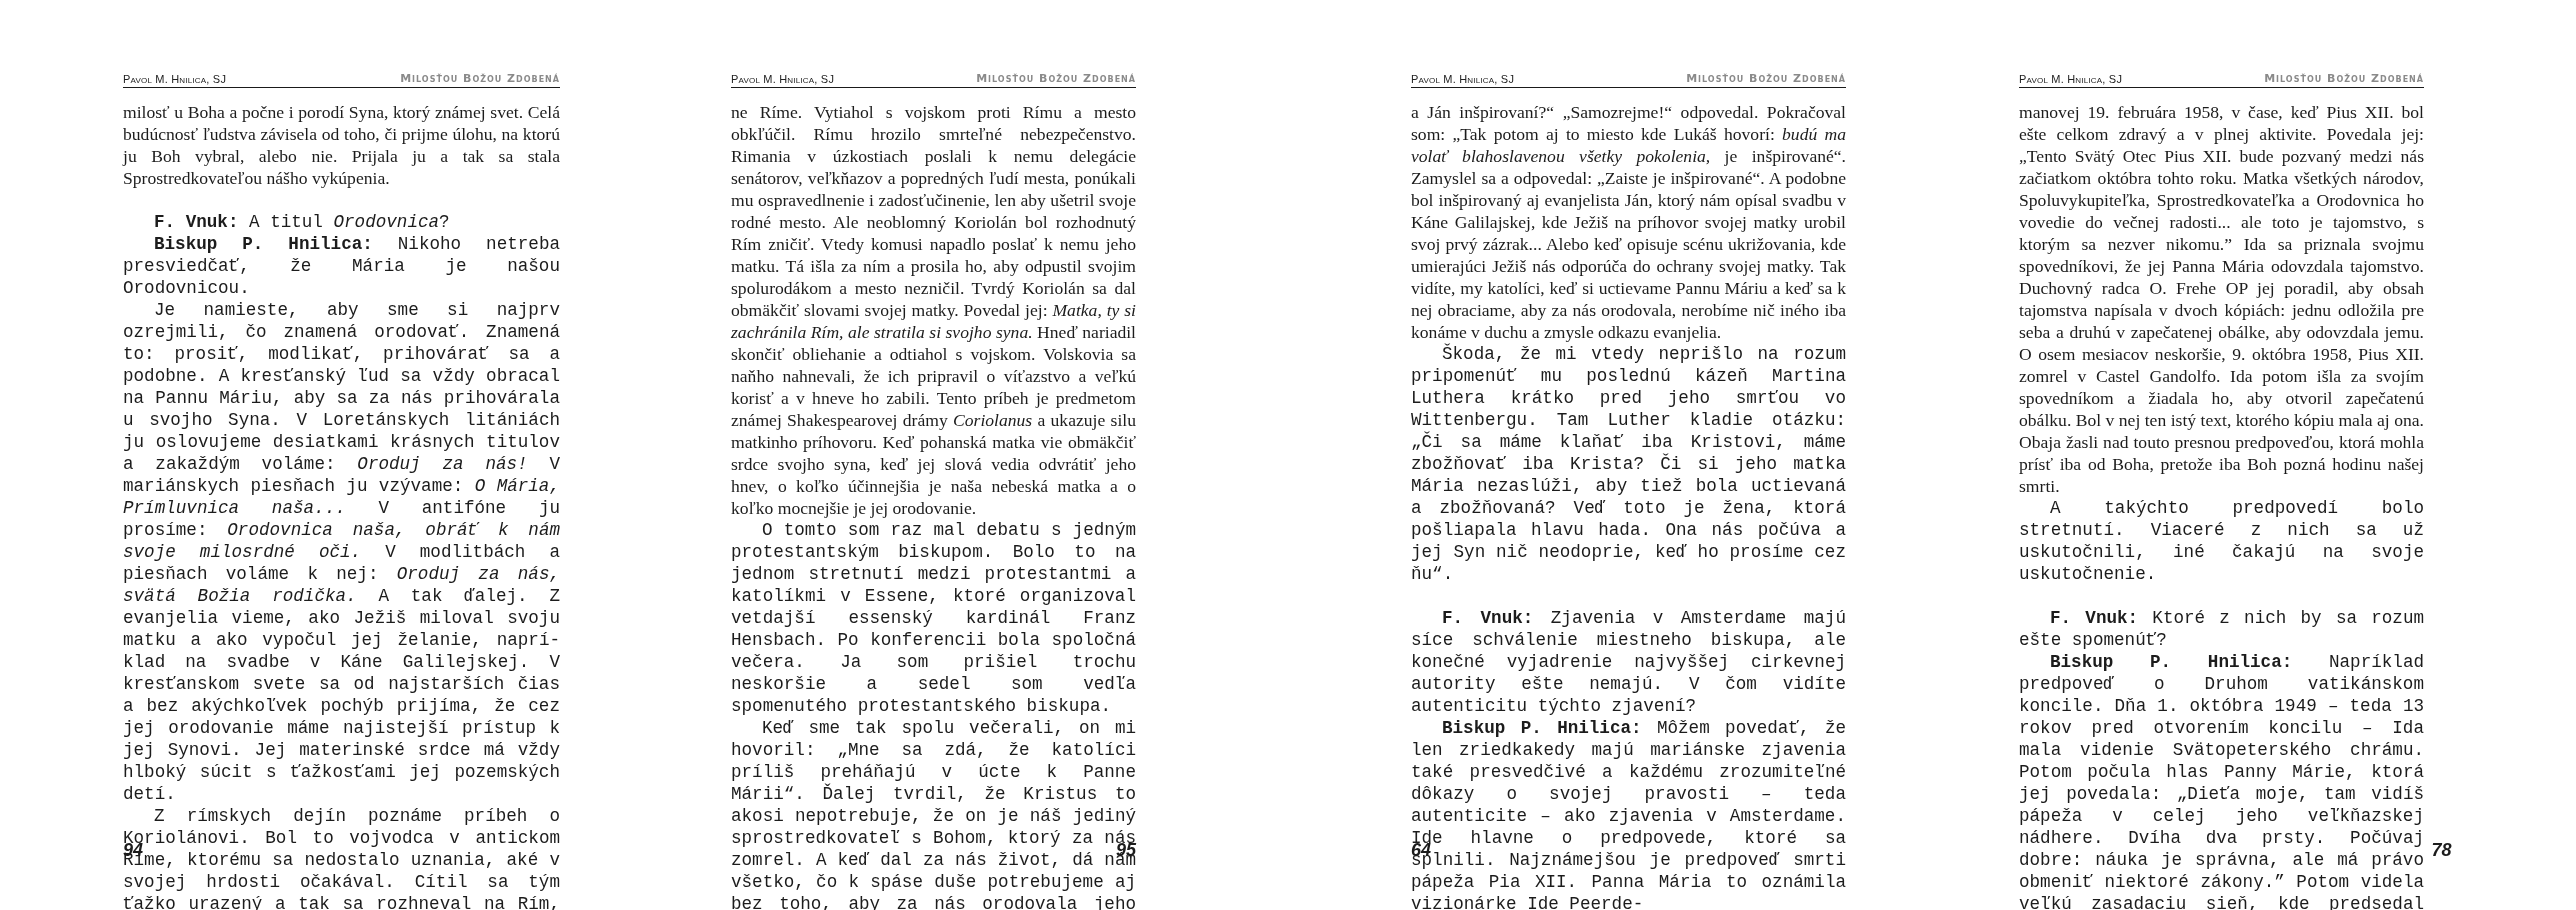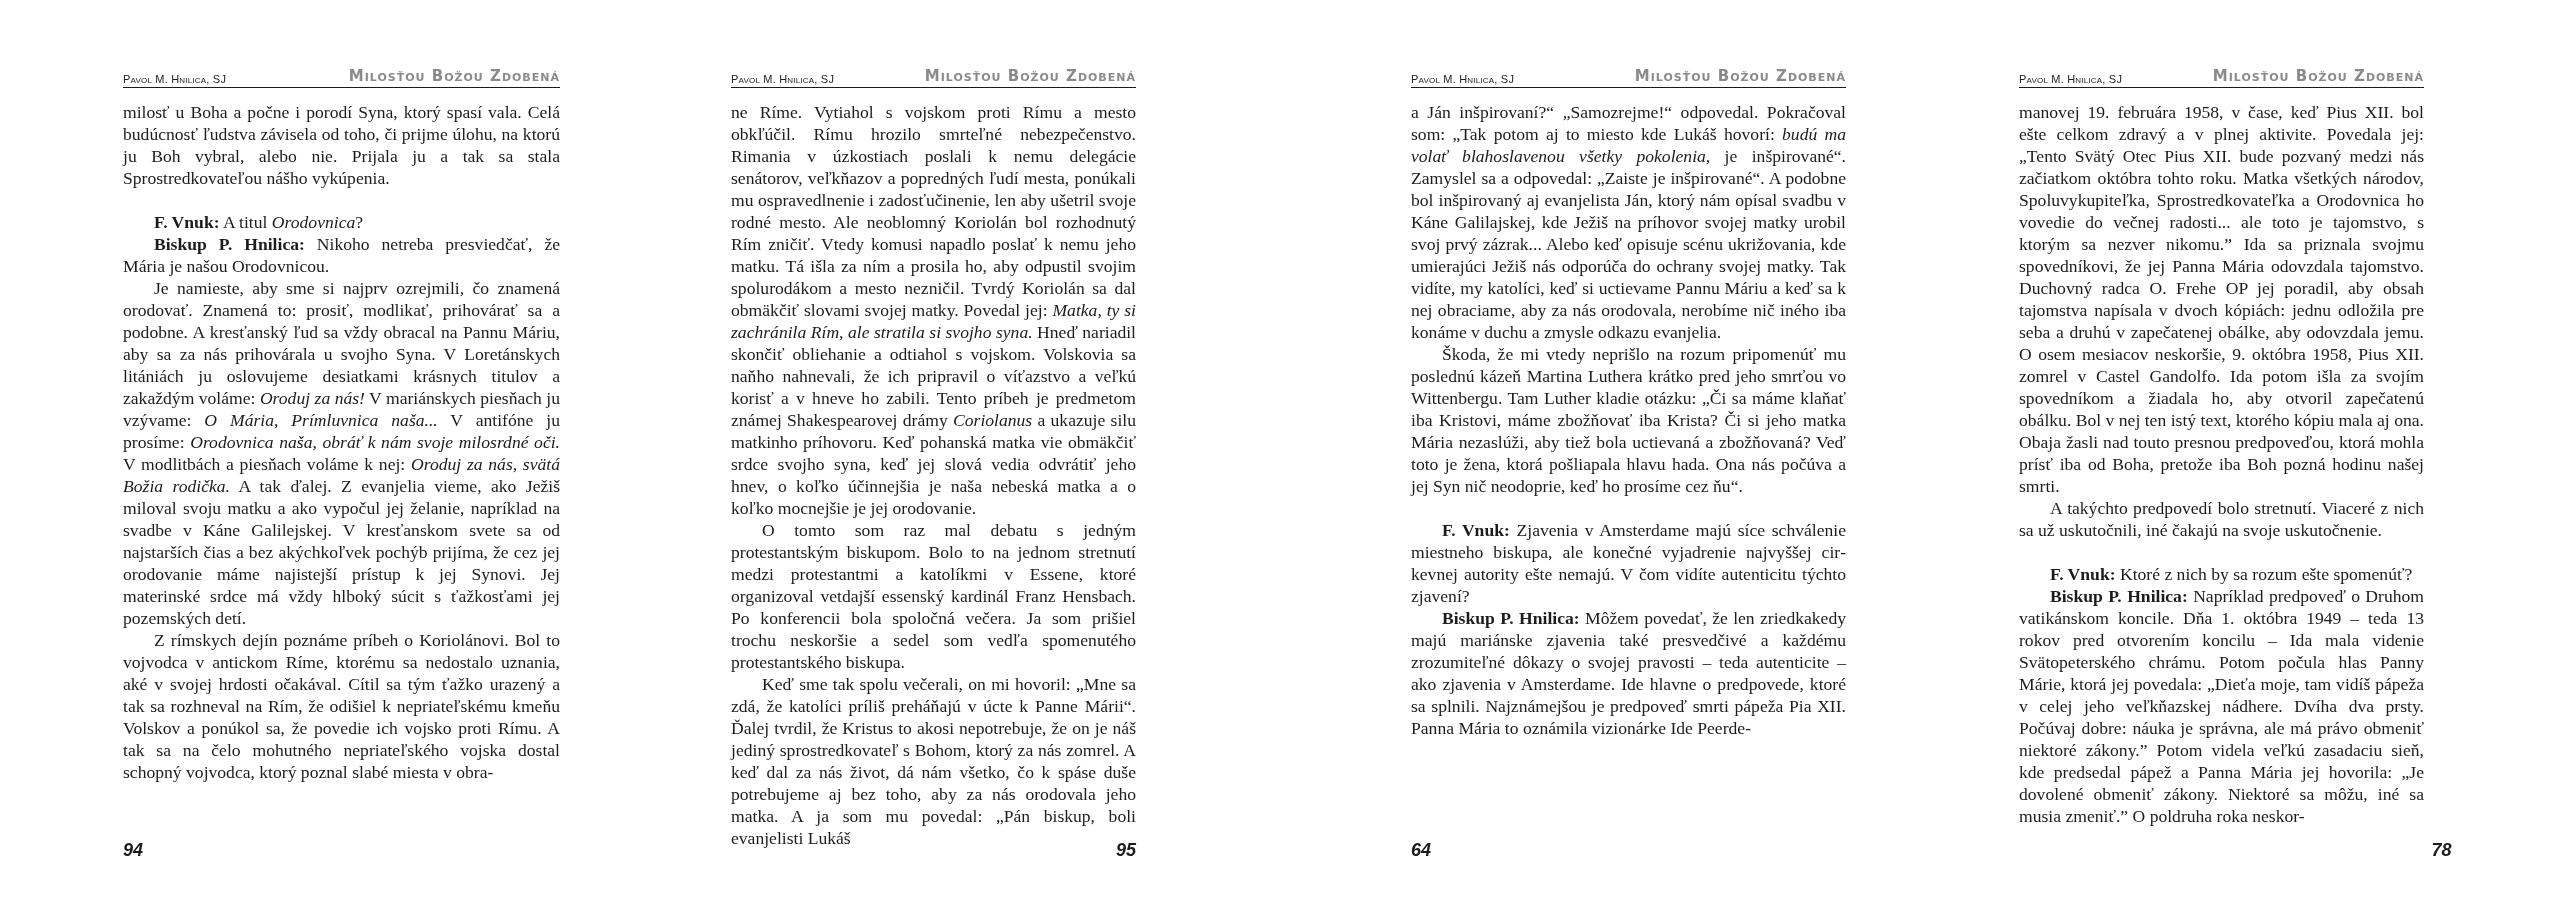--- a/index.html
+++ b/index.html
@@ -8,51 +8,51 @@
   .running-head {
     position: absolute; left: 0; right: 0; top: 70px; height: 17px;
     border-bottom: 1.7px solid #1a1a1a;
     display: flex; justify-content: space-between; align-items: flex-end;
   }
   .author {
     font-family: "Liberation Sans", sans-serif; font-size: 11px; color: #222;
     font-variant: small-caps; letter-spacing: 0.2px; padding-bottom: 1.7px;
   }
   .book-title {
-    font-family: "DejaVu Sans", sans-serif; font-weight: bold; font-size: 15px;
+    font-family: "DejaVu Sans", sans-serif; font-weight: bold; font-size: 11px;
     color: #8a8a8a; font-variant: small-caps; letter-spacing: 1px; padding-bottom: 1.7px;
   }
   .body-text {
     position: absolute; left: 0; right: 0; top: 101px;
     font-family: "Liberation Serif", serif; font-size: 17.6px; line-height: 22px;
     color: #1c1c1c; text-align: justify; hyphens: manual;
   }
   .body-text p { margin: 0; text-indent: 0; }
-  .body-text p.indent { text-indent: 31px; }
+  .body-text p.indent { text-indent: 31px; font-family: Liberation Mono, monospace; }
   .body-text p.gap { margin-top: 22px; }
   .body-text .speaker { font-weight: bold; }
   .body-text em { font-style: italic; }
   .page-num {
     position: absolute; top: 840px;
     font-family: "Liberation Sans", sans-serif; font-style: italic; font-weight: bold;
     font-size: 18px; color: #1c1c1c;
   }
   .page-num.left { left: 0; }
   .page-num.right { right: 0; text-align: center; }
 </style>
 </head>
 <body>
 
 <div class="page" style="left:123px; width:437px;">
   <div class="running-head">
     <span class="author">Pavol M. Hnilica, SJ</span>
     <span class="book-title">Milosťou Božou Zdobená</span>
   </div>
   <div class="body-text">
-    <p>milosť u Boha a počne i porodí Syna, ktorý spasí vala. Celá budúcnosť ľudstva závisela od toho, či prijme úlohu, na ktorú ju Boh vybral, alebo nie. Prijala ju a tak sa stala Sprostredkovateľou nášho vykúpenia.</p>
+    <p>milosť u Boha a počne i porodí Syna, ktorý známej svet. Celá budúcnosť ľudstva závisela od toho, či prijme úlohu, na ktorú ju Boh vybral, alebo nie. Prijala ju a tak sa stala Sprostredkovateľou nášho vykúpenia.</p>
     <p class="indent gap"><span class="speaker">F. Vnuk:</span><span> A titul </span><em>Orodovnica</em><span>?</span></p>
     <p class="indent"><span class="speaker">Biskup P. Hnilica:</span><span> Nikoho netreba presviedčať, že Mária je našou Orodovnicou.</span></p>
     <p class="indent"><span>Je namieste, aby sme si najprv ozrejmili, čo znamená orodovať. Znamená to: prosiť, modlikať, prihovárať sa a podobne. A kresťanský ľud sa vždy obracal na Pannu Máriu, aby sa za nás prihovárala u svojho Syna. V Lore­tánskych litániách ju oslovujeme desiatkami krásnych titu­lov a zakaždým voláme: </span><em>Oroduj za nás!</em><span> V mariánskych piesňach ju vzývame: </span><em>O Mária, Prímluvnica naša...</em><span> V anti­fóne ju prosíme: </span><em>Orodovnica naša, obráť k nám svoje milo­srdné oči.</em><span> V modlitbách a piesňach voláme k nej: </span><em>Oroduj za nás, svätá Božia rodička.</em><span> A tak ďalej. Z evanjelia vieme, ako Ježiš miloval svoju matku a ako vypočul jej želanie, naprí­klad na svadbe v Káne Galilejskej. V kresťanskom svete sa od najstarších čias a bez akýchkoľvek pochýb prijíma, že cez jej orodovanie máme najistejší prístup k jej Synovi. Jej materinské srdce má vždy hlboký súcit s ťažkosťami jej pozemských detí.</span></p>
     <p class="indent">Z rímskych dejín poznáme príbeh o Koriolánovi. Bol to vojvodca v antickom Ríme, ktorému sa nedostalo uzna­nia, aké v svojej hrdosti očakával. Cítil sa tým ťažko uraze­ný a tak sa rozhneval na Rím, že odišiel k nepriateľskému kmeňu Volskov a ponúkol sa, že povedie ich vojsko proti Rímu. A tak sa na čelo mohutného nepriateľského vojska dostal schopný vojvodca, ktorý poznal slabé miesta v obra-</p>
   </div>
   <div class="page-num left">94</div>
 </div>
 
 <div class="page" style="left:731px; width:405px;">
   <div class="running-head">

